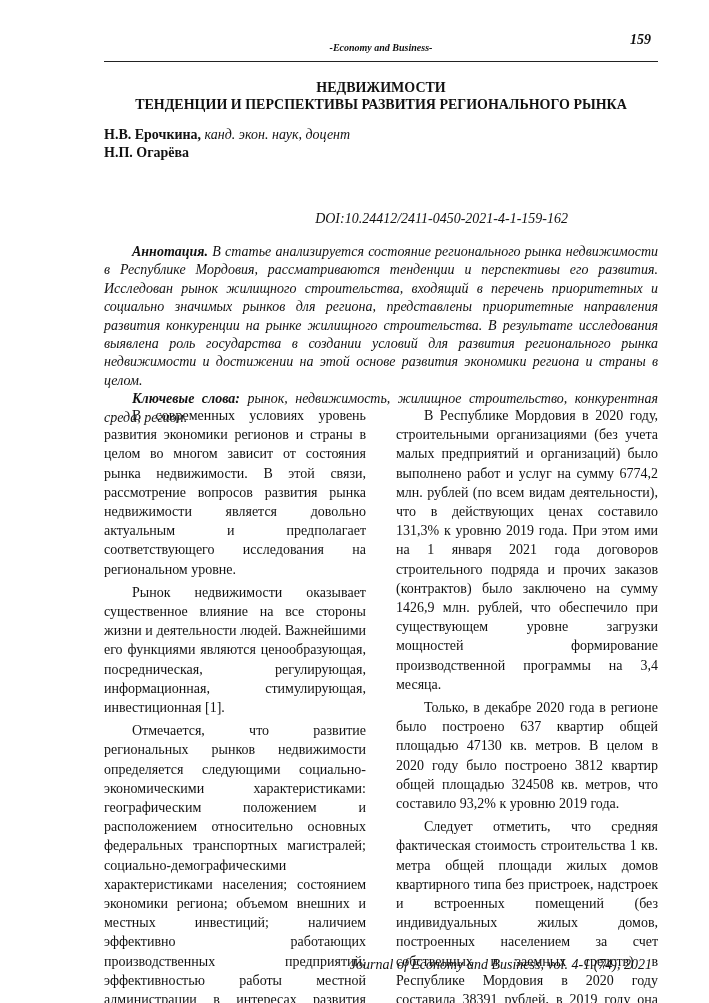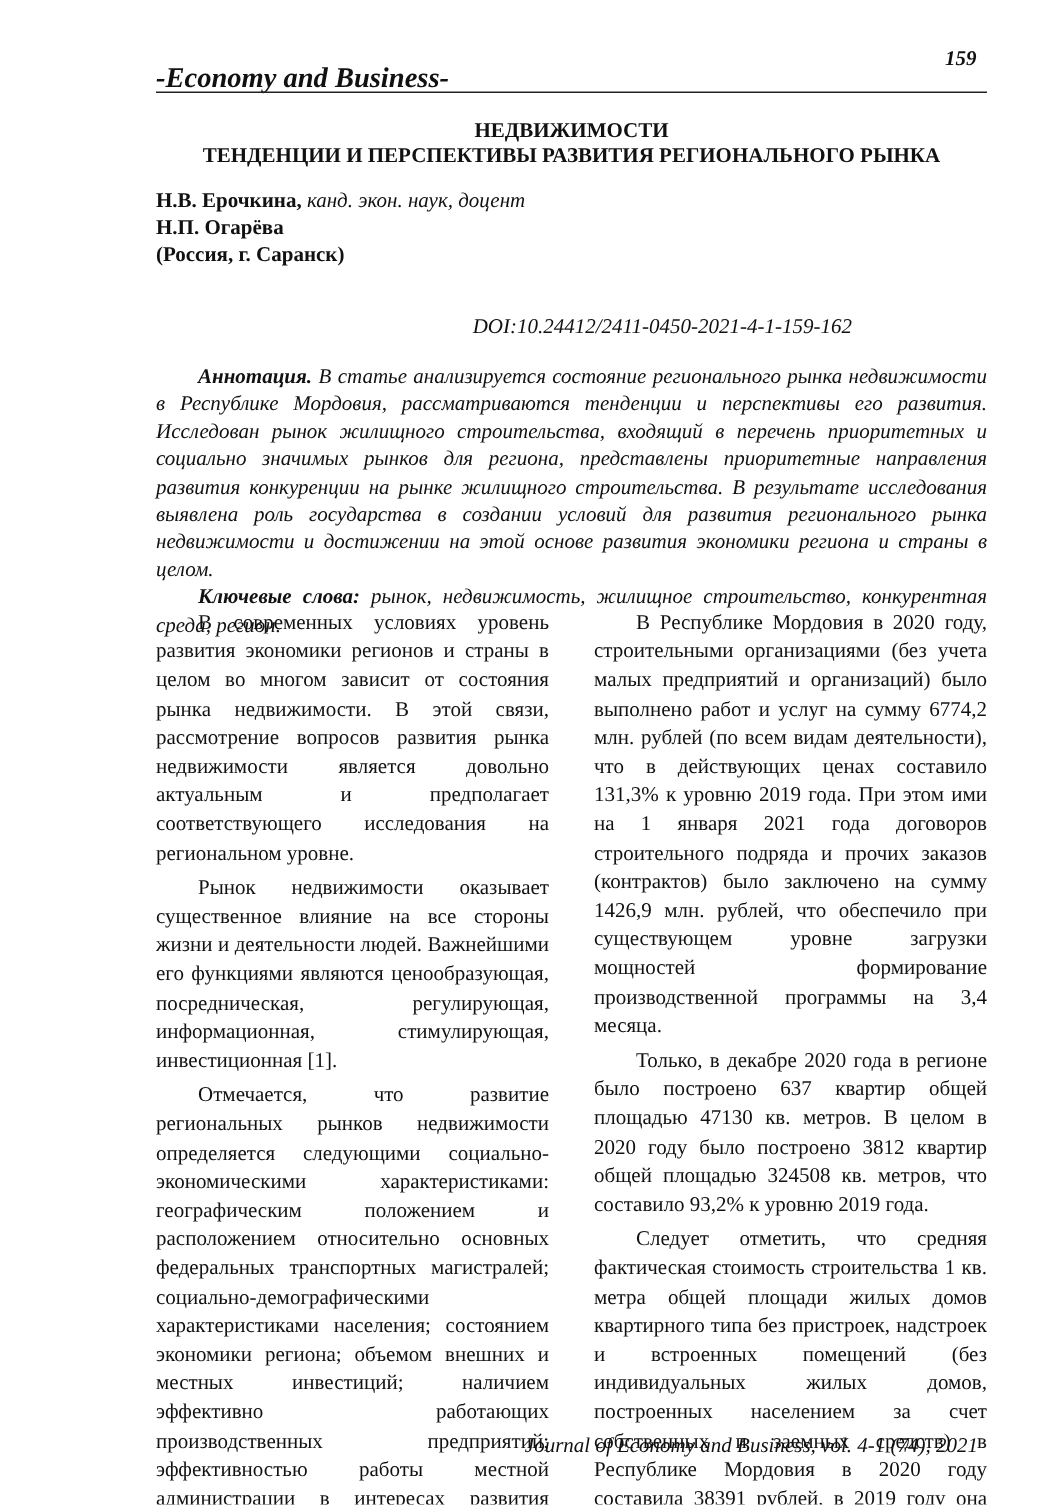--- a/index.html
+++ b/index.html
@@ -1,20 +1,20 @@
 <!DOCTYPE html>
 <html><head>
 <meta charset="utf-8">
 <style>
   html, body { margin: 0; padding: 0; background: #ffffff; }
   body { width: 709px; height: 1003px; position: relative; overflow: hidden;
          font-family: "Liberation Serif", serif; color: #111; }
   .page-number { position: absolute; right: 58px; top: 32px; font-size: 14px; font-weight: bold; font-style: italic; }
-  .running-head { position: absolute; left: 104px; width: 554px; top: 42px; 
-                  font-size: 19px; font-weight: bold; font-style: italic; }
+  .running-head { position: absolute; left: 104px; width: 554px; top: 42px; text-align: center;
+                  font-size: 10px; font-weight: bold; font-style: italic; }
   .head-rule { position: absolute; left: 104px; width: 554px; top: 61px; height: 0;
                border-top: 1.5px solid #222; }
   .title { position: absolute; left: 104px; width: 554px; top: 79px; text-align: center;
            font-weight: bold; font-size: 14px; line-height: 17px; }
   .authors { position: absolute; left: 104px; width: 554px; top: 126px; font-size: 14px; line-height: 18px; }
   .authors .bold { font-weight: bold; }
   .authors .it { font-style: italic; text-align: right; }
   .affil { font-weight: bold; text-align: justify; text-align-last: justify; display: block; }
   .affil-last { font-weight: bold; display: block; }
   .doi { position: absolute; left: 104px; width: 554px; top: 211px; text-align: right; padding-right: 90px;
@@ -40,21 +40,20 @@
 <div class="title">
   <div>НЕДВИЖИМОСТИ</div>
   <div>ТЕНДЕНЦИИ И ПЕРСПЕКТИВЫ РАЗВИТИЯ РЕГИОНАЛЬНОГО РЫНКА</div>
 </div>
 
 <div class="authors">
   <div>
     <span class="bold">Н.В. Ерочкина,</span><span class="it"> канд. экон. наук, доцент</span>
   </div>
   <span class="affil-last">Н.П. Огарёва</span>
-  <span class="affil-last">(Россия, г. Саранск)</span>
 </div>
 
 <div class="doi"><span>DOI:10.24412/2411-0450-2021-4-1-159-162</span></div>
 
 <div class="abstract">
   <p><span class="label">Аннотация.</span><span> В статье анализируется состояние регионального рынка недвижимости в Республике Мордовия, рассматриваются тенденции и перспективы его развития. Исследован рынок жилищного строительства, входящий в перечень приоритетных и социально значимых рынков для региона, представлены приоритетные направления развития конкуренции на рынке жилищного строительства. В результате исследования выявлена роль государства в создании условий для развития регионального рынка недвижимости и достижении на этой основе развития экономики региона и страны в целом.</span></p>
   <p><span class="label">Ключевые слова:</span><span> рынок, недвижимость, жилищное строительство, конкурентная среда, регион.</span></p>
 </div>
 
 <div class="col col-left">

